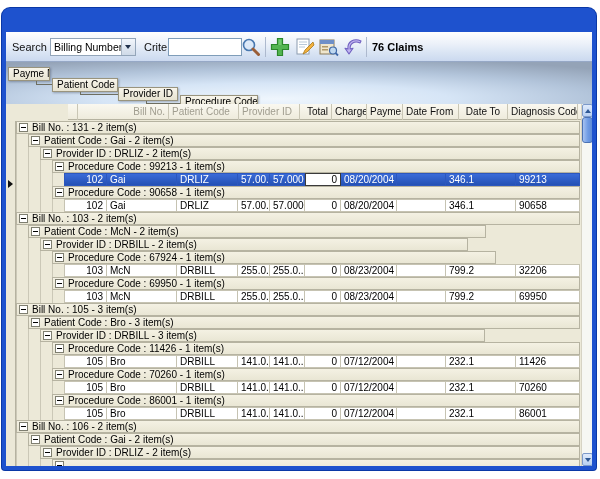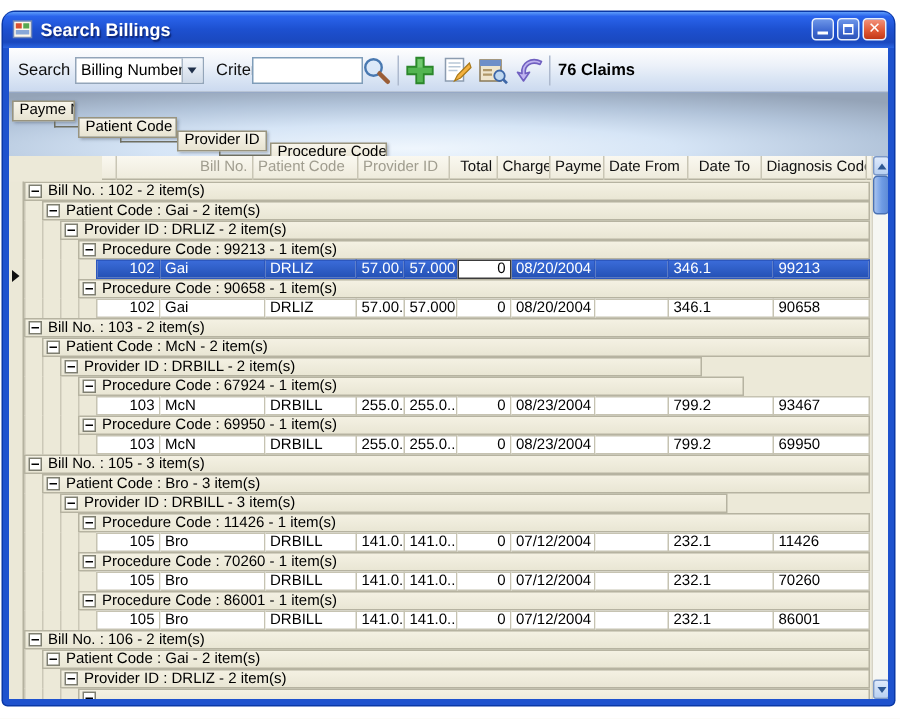--- a/index.html
+++ b/index.html
@@ -84,38 +84,20 @@
              border-right:3px solid transparent;border-top:4px solid #2E5894;}
   .sthumb{position:absolute;left:0;top:13px;width:11px;height:26px;border-radius:3px;
           background:linear-gradient(90deg,#A6C2F0,#6E9BE4 55%,#5F8BD6);border:1px solid #4A72B4;box-sizing:border-box;}
 </style>
 </head>
 <body>
 
 <div class="stage">
   <div class="window">
 
-    <div class="titlebar">
-      <svg class="title-icon" viewBox="0 0 15 15">
-        <rect x="1" y="2" width="12" height="11" fill="#FFF8E8" stroke="#7088B8"></rect>
-        <rect x="2.5" y="3.5" width="4" height="3.5" fill="#D85030"></rect>
-        <rect x="7.5" y="3.5" width="4" height="3.5" fill="#58A850"></rect>
-        <rect x="2.5" y="8" width="9" height="3" fill="#88A8D8"></rect>
-      </svg>
-      <span class="title-text">Search Billings</span>
-      <span class="tb-btn min">
-          <span class="glyph-min"></span>
-        </span>
-      <span class="tb-btn max">
-          <span class="glyph-max"></span>
-        </span>
-      <span class="tb-btn close">
-          <span class="glyph-x">✕</span>
-        </span>
-    </div>
 
     <div class="client">
 
       <div class="toolbar">
         <span class="tb-label" style="left:6px">Search By</span>
         <div class="combo" style="left:44px;width:86px">
           <span class="combo-text">Billing Number</span>
           <span class="combo-btn">
               <i class="arr-down"></i>
             </span>
@@ -165,21 +147,21 @@
       <div class="grid-wrap">
         <div class="header-row">
           <span class="hsel"></span>
           <span id="hcells"><div class="hcell grouped" style="left: 10px; width: 91px; text-align: right;">Bill No.</div><div class="hcell grouped" style="left: 101px; width: 70px; text-align: left;">Patient Code</div><div class="hcell grouped" style="left: 171px; width: 61px; text-align: left;">Provider ID</div><div class="hcell" style="left: 232px; width: 32px; text-align: right;">Total</div><div class="hcell" style="left: 264px; width: 35px; text-align: right;">Charges</div><div class="hcell" style="left: 299px; width: 36px; text-align: left;">Payme...</div><div class="hcell" style="left: 335px; width: 56px; text-align: left;">Date From</div><div class="hcell" style="left: 391px; width: 49px; text-align: center;">Date To</div><div class="hcell" style="left: 440px; width: 70px; text-align: left;">Diagnosis Code</div><div class="hcell" style="left: 510px; width: 64px; text-align: left;">Procedure Code</div></span>
         </div>
         <div class="selcol"></div>
         <div class="rowind"></div>
         <div id="rows">
             <div class="gband" style="left: 10px; top: 0px; width: 564px;">
               <span class="expand"></span>
-              <span class="glabel">Bill No. : 102 - 2 item(s)</span>
+              <span class="glabel">Bill No. : 131 - 2 item(s)</span>
             </div>
             <div class="ind" style="left: 10px; top: 13px;"></div>
             <div class="gband" style="left: 22px; top: 13px; width: 552px;">
               <span class="expand"></span>
               <span class="glabel">Patient Code : Gai - 2 item(s)</span>
             </div>
             <div class="ind" style="left: 10px; top: 26px;"></div>
             <div class="ind" style="left: 22px; top: 26px;"></div>
             <div class="gband" style="left: 34px; top: 26px; width: 540px;">
               <span class="expand"></span>
@@ -229,21 +211,21 @@
               <div class="cell" style="left: 335px; width: 56px; justify-content: flex-start;">08/20/2004</div>
               <div class="cell" style="left: 391px; width: 49px; justify-content: flex-start;"></div>
               <div class="cell" style="left: 440px; width: 70px; justify-content: flex-start;">346.1</div>
               <div class="cell" style="left: 510px; width: 64px; justify-content: flex-start;">90658</div>
             </div>
             <div class="gband" style="left: 10px; top: 91px; width: 564px;">
               <span class="expand"></span>
               <span class="glabel">Bill No. : 103 - 2 item(s)</span>
             </div>
             <div class="ind" style="left: 10px; top: 104px;"></div>
-            <div class="gband" style="left: 22px; top: 104px; width: 552px;">
+            <div class="gband" style="left: 22px; top: 104px; width: 458px;">
               <span class="expand"></span>
               <span class="glabel">Patient Code : McN - 2 item(s)</span>
             </div>
             <div class="ind" style="left: 10px; top: 117px;"></div>
             <div class="ind" style="left: 22px; top: 117px;"></div>
             <div class="gband" style="left: 34px; top: 117px; width: 428px;">
               <span class="expand"></span>
               <span class="glabel">Provider ID : DRBILL - 2 item(s)</span>
             </div>
             <div class="ind" style="left: 10px; top: 130px;"></div>
@@ -260,21 +242,21 @@
             <div class="drow" style="top: 143px;">
               <div class="cell first" style="left: 58px; width: 43px; justify-content: flex-end;">103</div>
               <div class="cell" style="left: 101px; width: 70px; justify-content: flex-start;">McN</div>
               <div class="cell" style="left: 171px; width: 61px; justify-content: flex-start;">DRBILL</div>
               <div class="cell" style="left: 232px; width: 32px; justify-content: flex-start;">255.0...</div>
               <div class="cell" style="left: 264px; width: 35px; justify-content: flex-start;">255.0...</div>
               <div class="cell" style="left: 299px; width: 36px; justify-content: flex-end;">0</div>
               <div class="cell" style="left: 335px; width: 56px; justify-content: flex-start;">08/23/2004</div>
               <div class="cell" style="left: 391px; width: 49px; justify-content: flex-start;"></div>
               <div class="cell" style="left: 440px; width: 70px; justify-content: flex-start;">799.2</div>
-              <div class="cell" style="left: 510px; width: 64px; justify-content: flex-start;">93467</div>
+              <div class="cell" style="left: 510px; width: 64px; justify-content: flex-start;">32206</div>
             </div>
             <div class="ind" style="left: 10px; top: 156px;"></div>
             <div class="ind" style="left: 22px; top: 156px;"></div>
             <div class="ind" style="left: 34px; top: 156px;"></div>
             <div class="gband" style="left: 46px; top: 156px; width: 528px;">
               <span class="expand"></span>
               <span class="glabel">Procedure Code : 69950 - 1 item(s)</span>
             </div>
             <div class="ind" style="left: 10px; top: 169px;"></div>
             <div class="ind" style="left: 22px; top: 169px;"></div>

